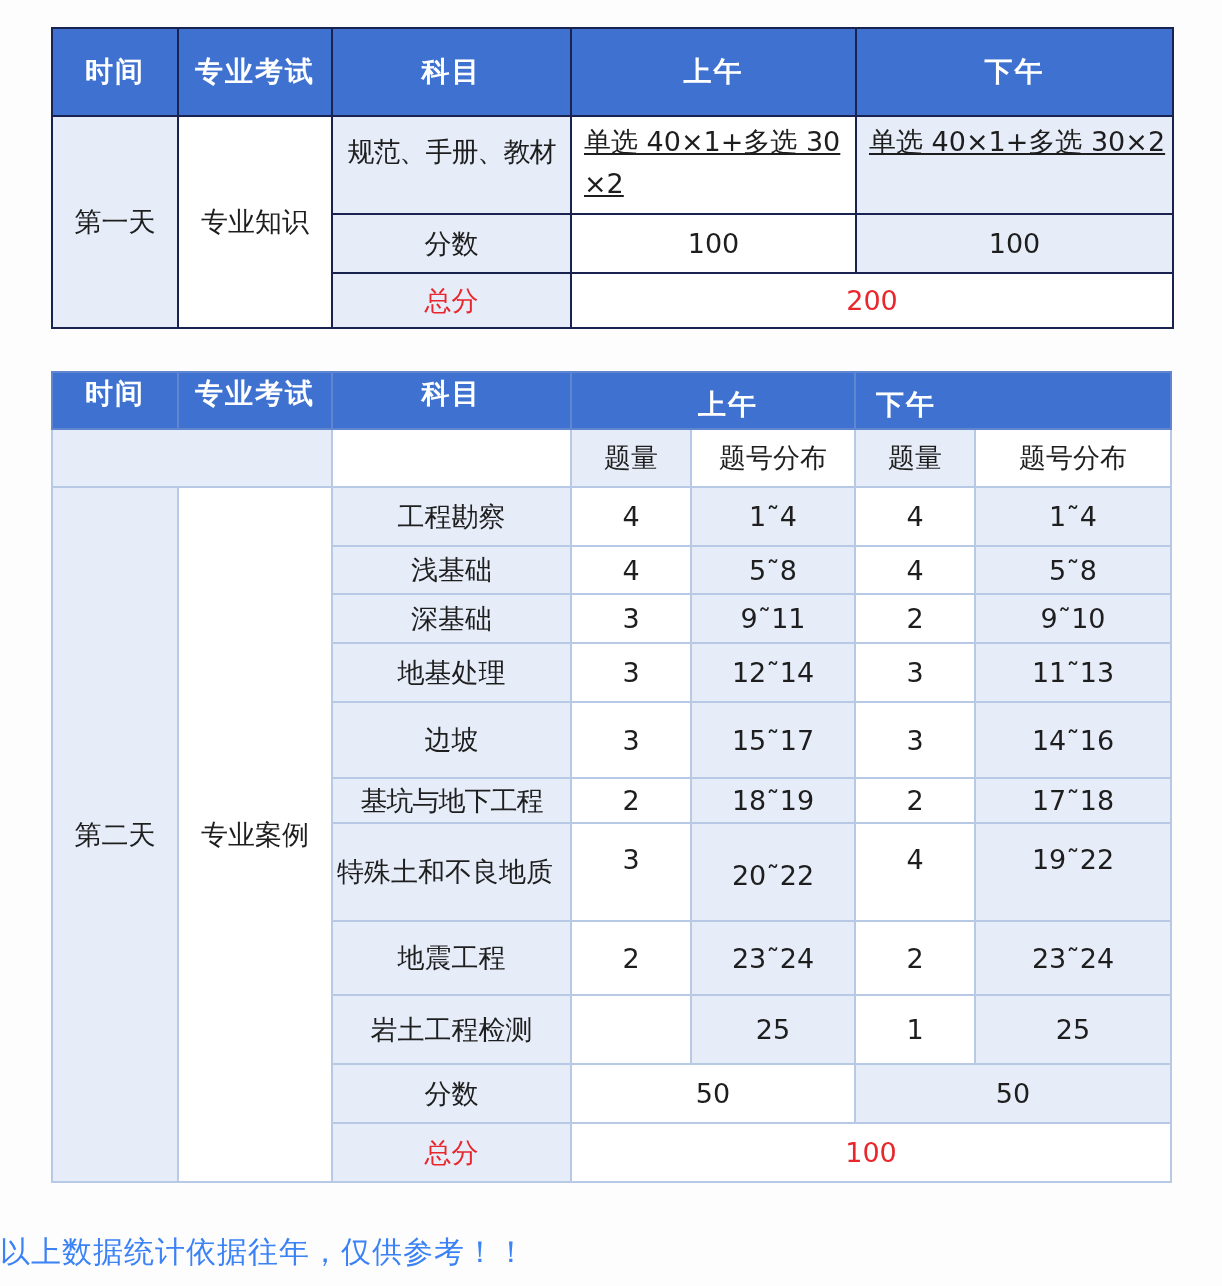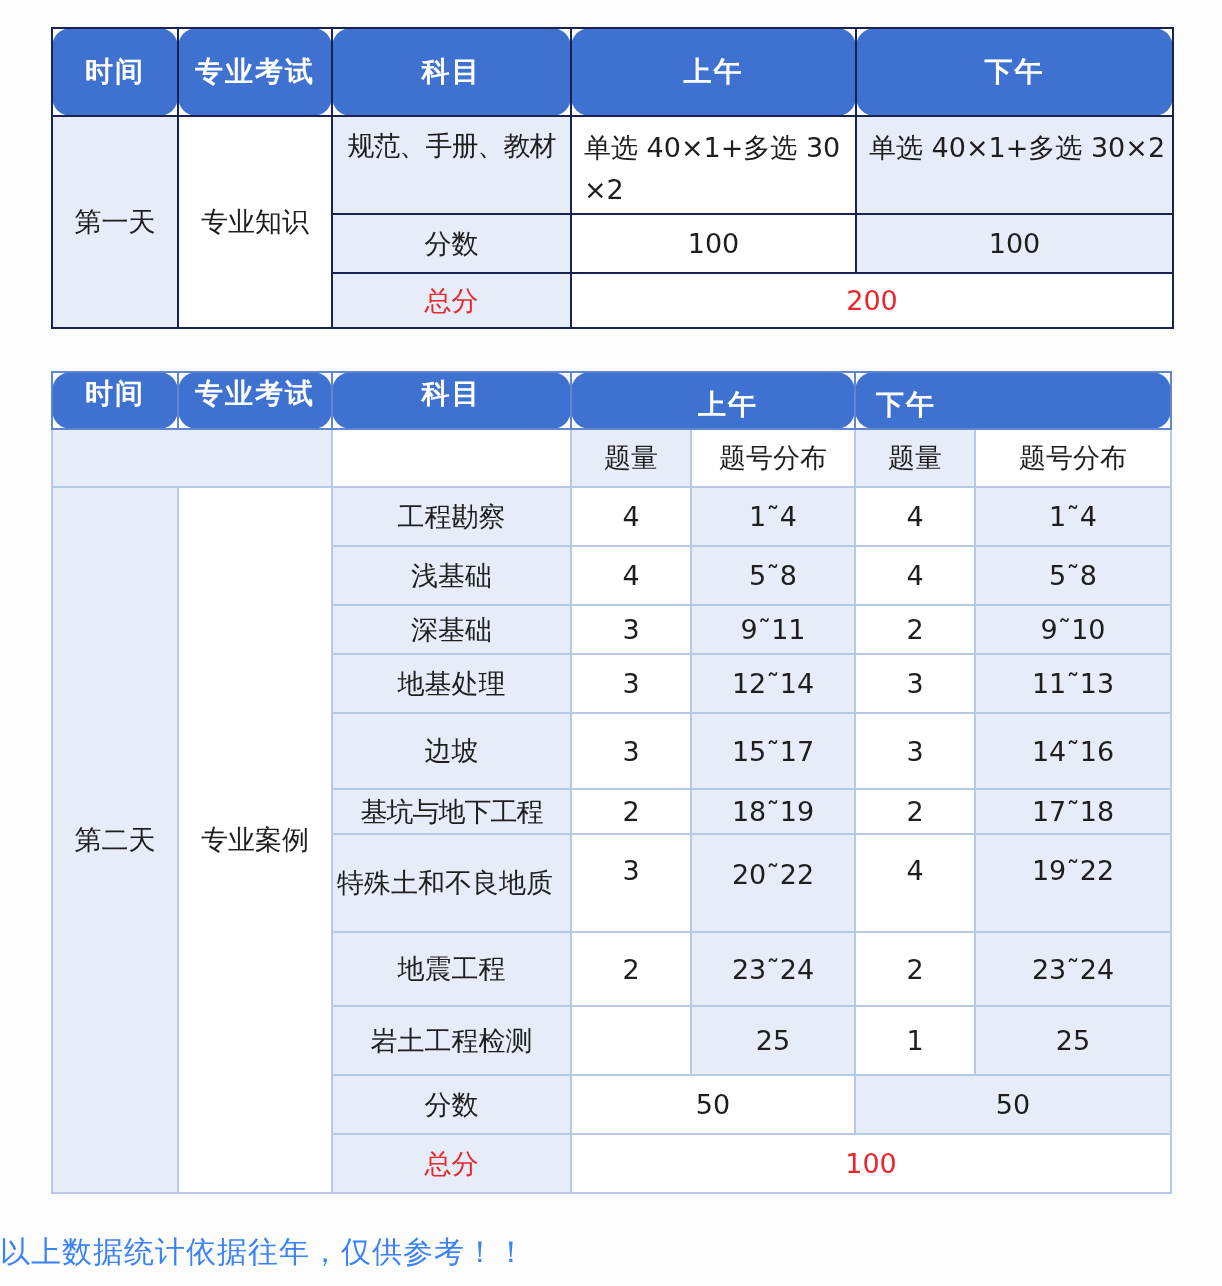--- a/index.html
+++ b/index.html
@@ -2,29 +2,29 @@
 <html><head>
 <meta charset="utf-8">
 <style>
   html, body { margin:0; padding:0; }
   body {
     width:1222px; height:1286px; background:#fdfdfe; position:relative; overflow:hidden;
     font-family:"DejaVu Sans", sans-serif; color:#1e1e1e;
   }
   table { border-collapse:collapse; position:absolute; table-layout:fixed; }
   td { padding:0; text-align:center; vertical-align:middle; font-size:27px; }
-  .hdr { background:#3f72d0; color:#fff; font-weight:bold; font-size:28px; letter-spacing:2px;border-radius:19px; }
+  .hdr { background:#3f72d0; color:#fff; font-weight:bold; font-size:28px; letter-spacing:2px; }
   .lt { background:#e6edf9; }
   .wt { background:#ffffff; }
   .red { color:#e8262c; }
 
   
   #t1 { left:51px; top:27px; width:1121px; border:2px solid #1a2350; }
   #t1 td { border:2px solid #1a2350; }
-  #t1 .wrap { text-align:left; padding:10px 0 0 12px; vertical-align:top; line-height:42px; word-break:break-all; }
+  #t1 .wrap { text-align:left; padding:4px 0 0 12px; vertical-align:top; line-height:42px; word-break:break-all;text-decoration:underline; }
 
   
   #t2 { left:51px; top:371px; width:1121px; border:2px solid #6d8fc8; }
   #t2 td { border:2px solid #b8c9e6; }
   #t2 .hdr td, #t2 td.hdr { border-color:#5f86cf; }
   #t2 .subj-wrap { text-align:left; padding-left:4px; line-height:42px; }
   #t2 .nb-l { border-left:2px solid #7c95c4; }
 
   .note { position:absolute; left:0; top:1232px; font-size:30px; color:#3b82f6; letter-spacing:1px; }
 </style>
@@ -43,21 +43,21 @@
       <tr style="height:88px">
     <td class="hdr">时间</td>
     <td class="hdr">专业考试</td>
     <td class="hdr">科目</td>
     <td class="hdr">上午</td>
     <td class="hdr">下午</td>
   </tr>
   <tr style="height:98px">
     <td class="lt" rowspan="3">第一天</td>
     <td class="wt" rowspan="3">专业知识</td>
-    <td class="lt" style="vertical-align:top;padding-top:8px;line-height:42px;letter-spacing:-1px">规范、手册、教材</td>
+    <td class="lt" style="vertical-align:top;padding-top:14px;line-height:42px;letter-spacing:-1px">规范、手册、教材</td>
     <td class="wt wrap">单选 40×1+多选 30×2</td>
     <td class="lt wrap">单选 40×1+多选 30×2</td>
   </tr>
   <tr style="height:59px">
     <td class="lt">分数</td>
     <td class="wt">100</td>
     <td class="lt">100</td>
   </tr>
   <tr style="height:55px">
     <td class="lt red">总分</td>
@@ -95,21 +95,21 @@
 
   <tr style="height:59px">
     <td class="lt" rowspan="12">第二天</td>
     <td class="wt" rowspan="12">专业案例</td>
     <td class="lt">工程勘察</td>
     <td class="wt">4</td>
     <td class="lt nb-l">1˜4</td>
     <td class="wt">4</td>
     <td class="lt">1˜4</td>
   </tr>
-  <tr style="height:59px">
+  <tr style="height:48px">
     <td class="lt">浅基础</td>
     <td class="wt">4</td>
     <td class="lt nb-l">5˜8</td>
     <td class="wt">4</td>
     <td class="lt">5˜8</td>
   </tr>
   <tr style="height:49px">
     <td class="lt">深基础</td>
     <td class="wt">3</td>
     <td class="lt nb-l">9˜11</td>
@@ -133,21 +133,21 @@
   <tr style="height:45px">
     <td class="lt" style="letter-spacing:-1px">基坑与地下工程</td>
     <td class="wt">2</td>
     <td class="lt nb-l">18˜19</td>
     <td class="wt">2</td>
     <td class="lt">17˜18</td>
   </tr>
   <tr style="height:98px">
     <td class="lt subj-wrap">特殊土和不良地质</td>
     <td class="wt" style="vertical-align:top;padding-top:20px">3</td>
-    <td class="lt nb-l" style="vertical-align:top;padding-top:24px">20˜22</td>
+    <td class="lt nb-l" style="vertical-align:top;padding-top:36px">20˜22</td>
     <td class="wt" style="vertical-align:top;padding-top:20px">4</td>
     <td class="lt" style="vertical-align:top;padding-top:20px">19˜22</td>
   </tr>
   <tr style="height:74px">
     <td class="lt">地震工程</td>
     <td class="wt">2</td>
     <td class="lt nb-l">23˜24</td>
     <td class="wt">2</td>
     <td class="lt">23˜24</td>
   </tr>

